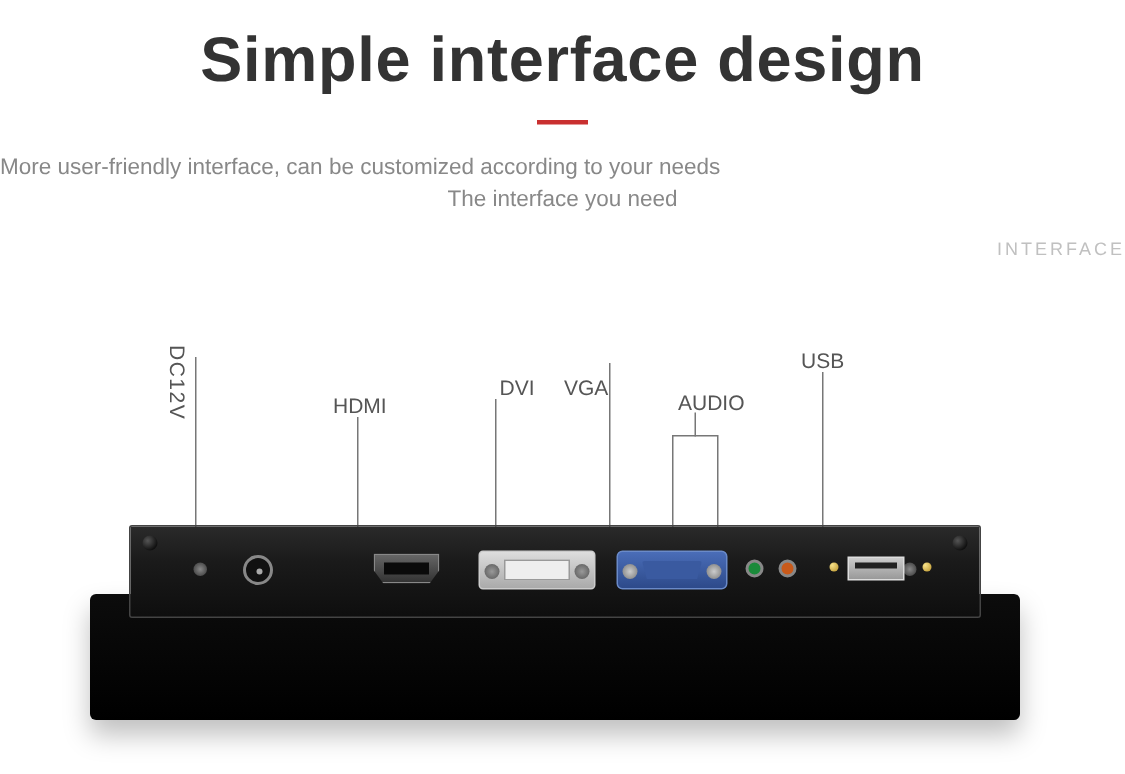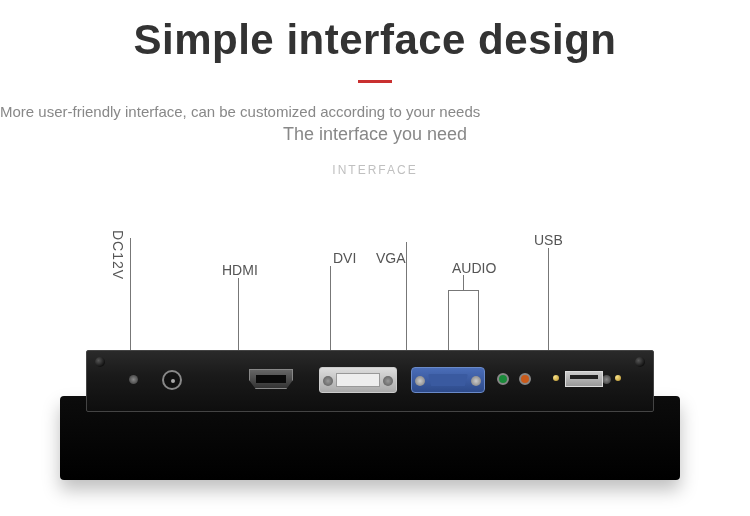--- a/index.html
+++ b/index.html
@@ -27,25 +27,25 @@
   }
   .subtitle1 {
     text-align: left;
     color: #888;
     font-size: 15px;
     margin-top: 20px;
   }
   .subtitle2 {
     text-align: center;
     color: #888;
-    font-size: 18px;
+    font-size: 15px;
     margin-top: 4px;
   }
   .section-tag {
-    text-align: center;
+    text-align: right;
     color: #c0c0c0;
     font-size: 12px;
     letter-spacing: 2px;
     margin-top: 18px;
   }
   .diagram {
     position: absolute;
     top: 220px;
     left: 0;
     width: 750px;

